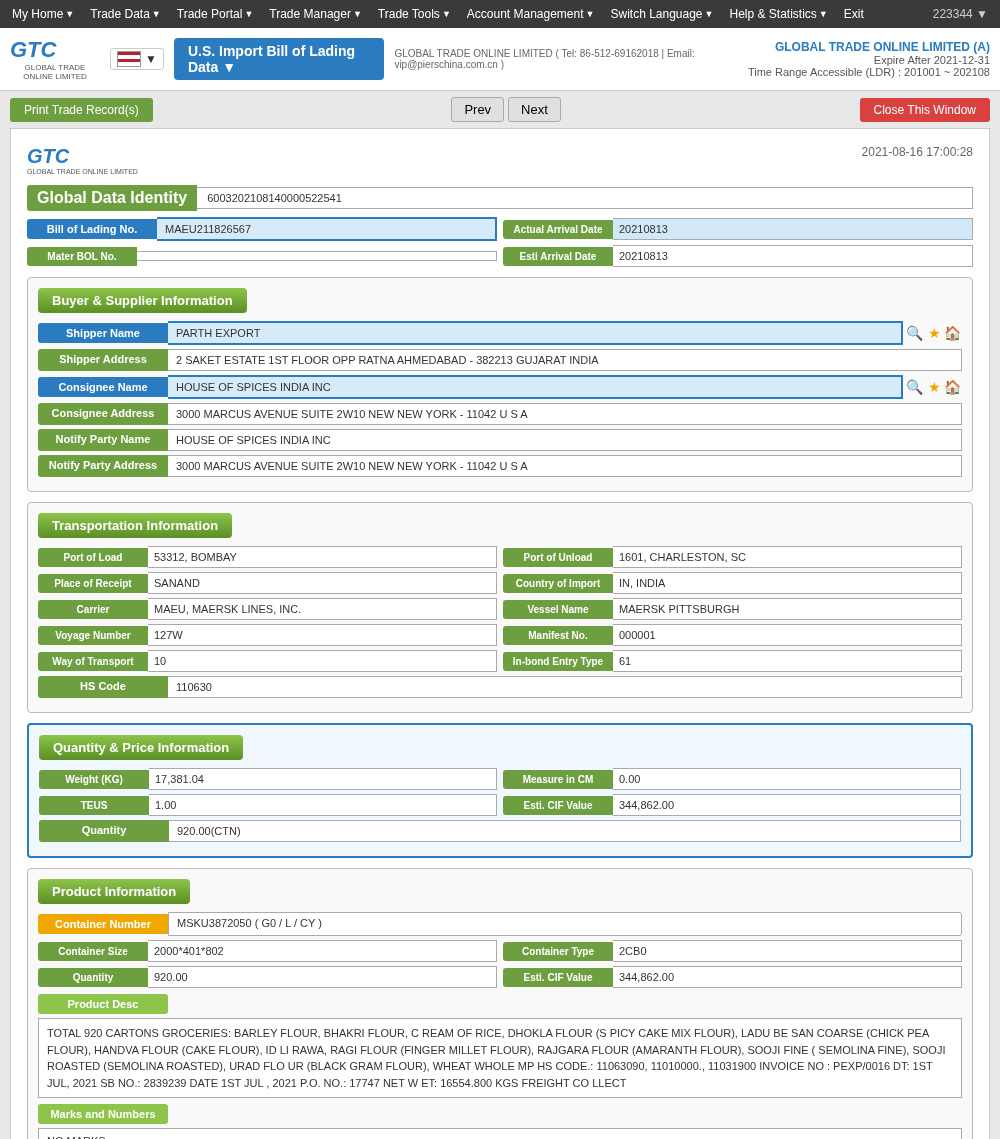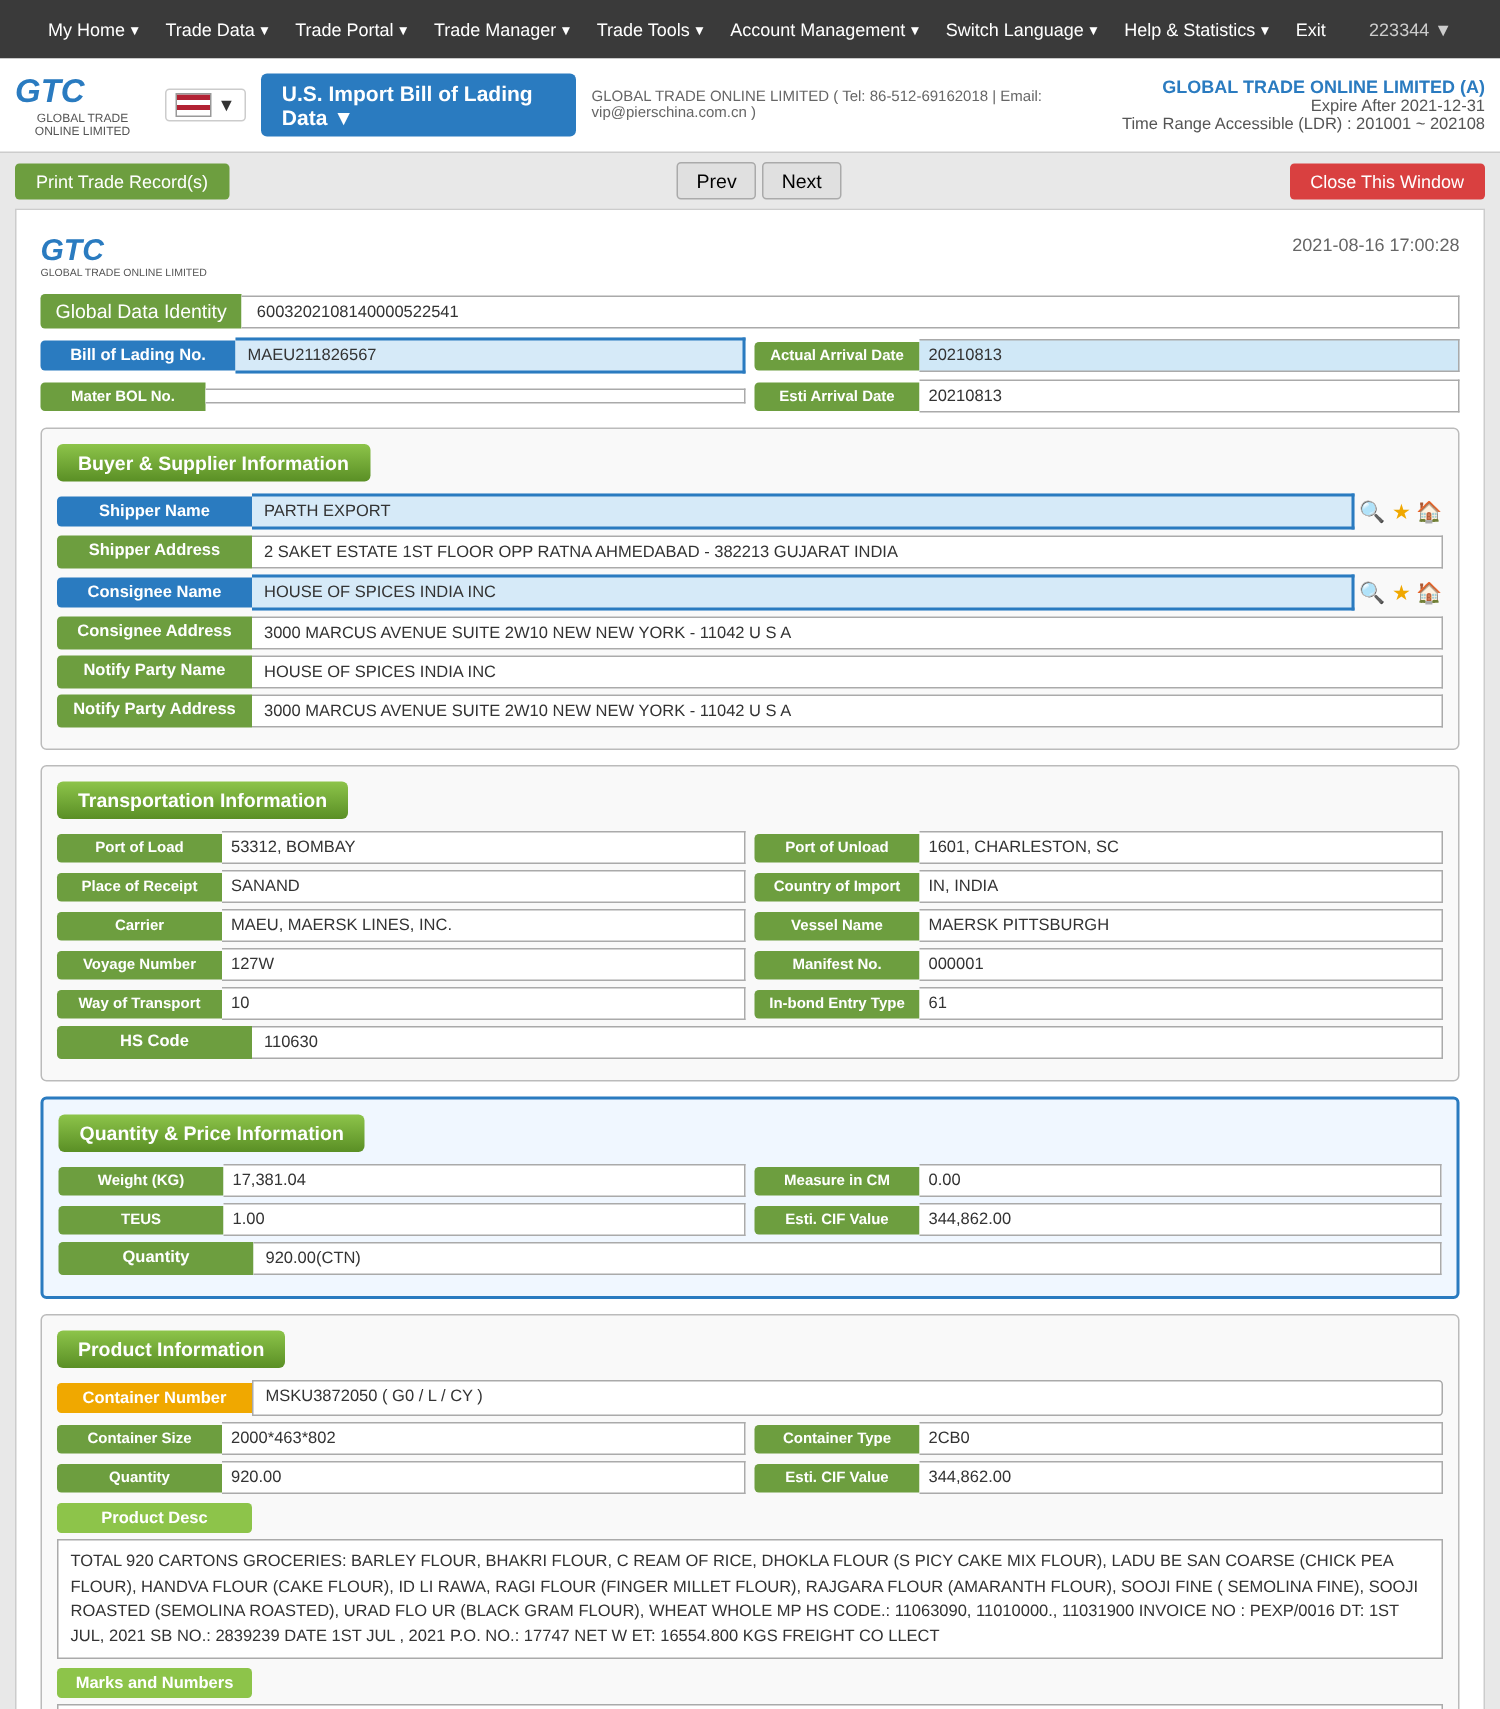--- a/index.html
+++ b/index.html
@@ -1,19 +1,19 @@
 <!DOCTYPE html>
 <html><head>
   <meta charset="utf-8">
   <style>
     * { box-sizing: border-box; margin: 0; padding: 0; }
     body { font-family: Arial, sans-serif; font-size: 12px; background: #e8e8e8; color: #333; }
 
     
-    .top-nav { background: #3a3a3a; color: #fff; display: flex; align-items: center; padding: 0 24px; height: 39px; font-size: 12px; }
+    .top-nav { background: #3a3a3a; color: #fff; display: flex; align-items: center; padding: 0 4px; height: 28px; font-size: 12px; }
     .top-nav .nav-item { padding: 0 8px; cursor: pointer; display: flex; align-items: center; gap: 2px; }
     .top-nav .user-id { margin-left: auto; padding: 0 8px; color: #ccc; }
     .nav-arrow { font-size: 9px; }
 
     
     .header-bar { background: #fff; display: flex; align-items: center; padding: 6px 10px; border-bottom: 1px solid #ccc; gap: 10px; }
     .logo-box { width: 90px; height: 50px; display: flex; align-items: center; justify-content: center; }
     .logo-text { color: #2a7bc0; font-size: 22px; font-weight: bold; font-style: italic; }
     .logo-sub { font-size: 8px; color: #555; text-align: center; }
     .flag-selector { display: flex; align-items: center; gap: 4px; border: 1px solid #ccc; padding: 2px 6px; cursor: pointer; border-radius: 3px; }
@@ -46,21 +46,21 @@
     .section-header { background: linear-gradient(to bottom, #8dc44a, #5a8f25); color: #fff; padding: 5px 14px; font-size: 13px; font-weight: bold; display: inline-block; border-radius: 4px; margin-bottom: 8px; }
     .section-wrapper { border: 1px solid #bbb; border-radius: 4px; padding: 10px; margin-bottom: 10px; background: #f9f9f9; }
     .section-wrapper-blue { border: 2px solid #2a7bc0; border-radius: 4px; padding: 10px; margin-bottom: 10px; background: #f0f7ff; }
     .icon-btn { cursor: pointer; font-size: 14px; }
     .star-icon { color: #f0a800; }
     .home-icon { color: #8dc44a; }
     .search-icon { color: #555; }
 
     
     .identity-row { display: flex; align-items: center; margin-bottom: 6px; }
-    .identity-label { background: #6d9e3f; color: #fff; padding: 4px 10px; font-size: 13px; font-weight: normal; border-radius: 3px 0 0 3px; min-width: 130px; text-align: center; }
+    .identity-label { background: #6d9e3f; color: #fff; padding: 4px 10px; font-size: 16px; font-weight: bold; border-radius: 3px 0 0 3px; min-width: 130px; text-align: center; }
     .identity-value { border: 1px solid #aaa; border-left: none; padding: 4px 10px; font-size: 11px; flex: 1; background: #fff; }
 
     
     .field-row-full { display: flex; gap: 0; margin-bottom: 4px; }
     .field-value-full { background: #fff; border: 1px solid #aaa; border-left: none; padding: 4px 8px; font-size: 11px; flex: 1; }
 
     
     .container-number-btn { background: #f0a800; color: #fff; padding: 4px 10px; font-size: 11px; font-weight: bold; border-radius: 3px 0 0 3px; min-width: 130px; text-align: center; }
     .product-desc-btn { background: #8dc44a; color: #fff; padding: 4px 10px; font-size: 11px; font-weight: bold; border-radius: 3px; min-width: 130px; text-align: center; margin-bottom: 4px; display: inline-block; }
     .marks-btn { background: #8dc44a; color: #fff; padding: 4px 10px; font-size: 11px; font-weight: bold; border-radius: 3px; min-width: 130px; text-align: center; display: inline-block; margin-bottom: 4px; }
@@ -336,21 +336,21 @@
     
     <div style="display:flex; align-items:center; margin-bottom:4px;">
       <div class="container-number-btn">Container Number</div>
       <div class="field-value" style="border-left:1px solid #aaa; border-radius:0 3px 3px 0;">MSKU3872050 ( G0 / L / CY )</div>
     </div>
 
     
     <div class="divider-row" style="margin-bottom:4px;">
       <div class="field-pair">
         <div class="half-label">Container Size</div>
-        <div class="half-value">2000*463*802</div>
+        <div class="half-value">2000*401*802</div>
       </div>
       <div class="field-pair">
         <div class="half-label">Container Type</div>
         <div class="half-value">2CB0</div>
       </div>
     </div>
 
     
     <div class="divider-row" style="margin-bottom:6px;">
       <div class="field-pair">

